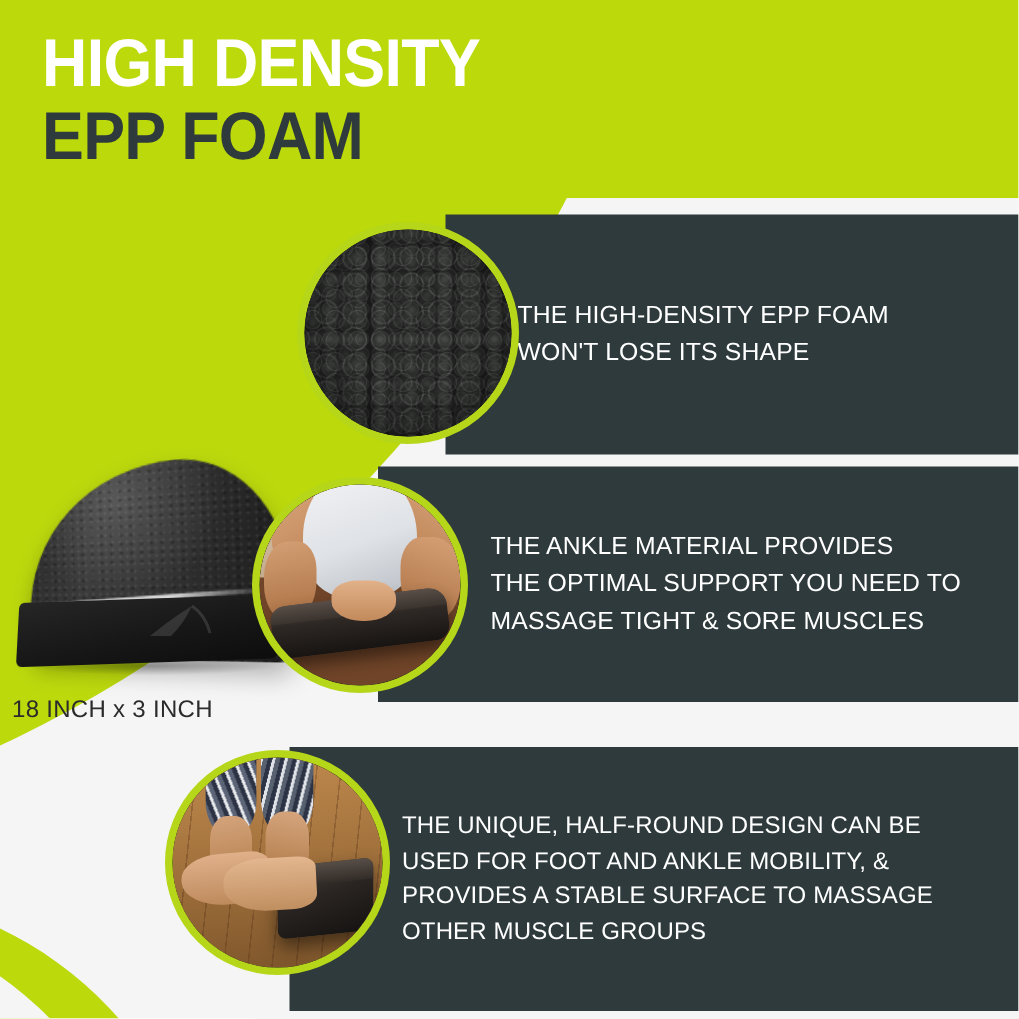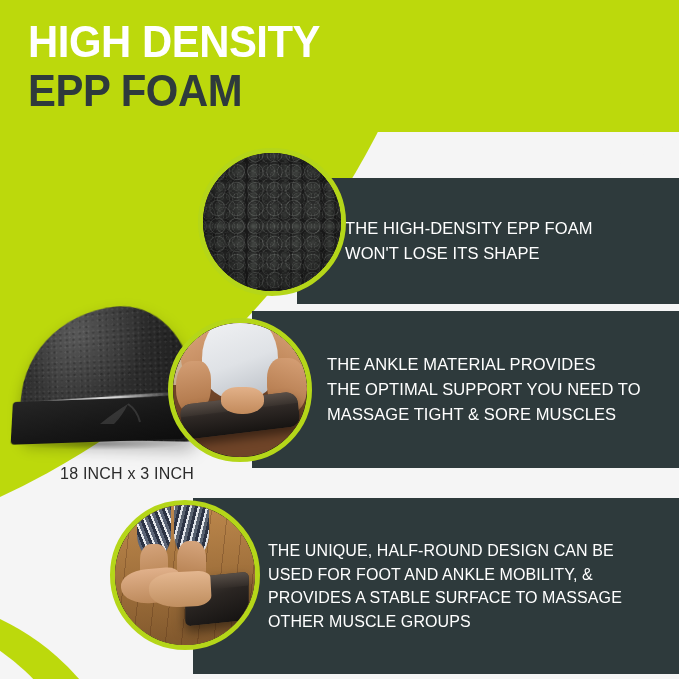--- a/index.html
+++ b/index.html
@@ -112,21 +112,21 @@
   }
   .panel-text {
     color: #ffffff;
     font-size: 16.5px;
     line-height: 25px;
     letter-spacing: 0.1px;
     white-space: nowrap;
   }
   .panel-text .ln { display: block; }
 
-  #panel-1 { left: 297px; top: 143px; width: 382px; height: 126px; margin-top: 35px; }
+  #panel-1 { left: 297px; top: 143px; width: 382px; height: 160px; }
   #panel-1 .panel-text { margin-left: 48px; }
 
   #panel-2 { left: 252px; top: 311px; width: 427px; height: 157px; }
   #panel-2 .panel-text { margin-left: 75px; }
 
   #panel-3 { left: 193px; top: 498px; width: 486px; height: 176px; }
   #panel-3 .panel-text { margin-left: 75px; font-size: 16px; line-height: 23.5px; }
 
   
   .bubble {
@@ -367,21 +367,21 @@
     height: 12px;
     background: radial-gradient(ellipse at 50% 50%, rgba(0,0,0,0.28) 0%, rgba(0,0,0,0) 72%);
   }
 
   
   .size-caption {
     position: absolute;
     left: 8px;
     top: 465px;
     width: 186px;
-    text-align: right;
+    text-align: left;
     font-size: 16px;
     color: #2b2b2b;
     letter-spacing: 0.2px;
     z-index: 9;
     white-space: nowrap;
   }
 </style>
 </head>
 <body>
 

